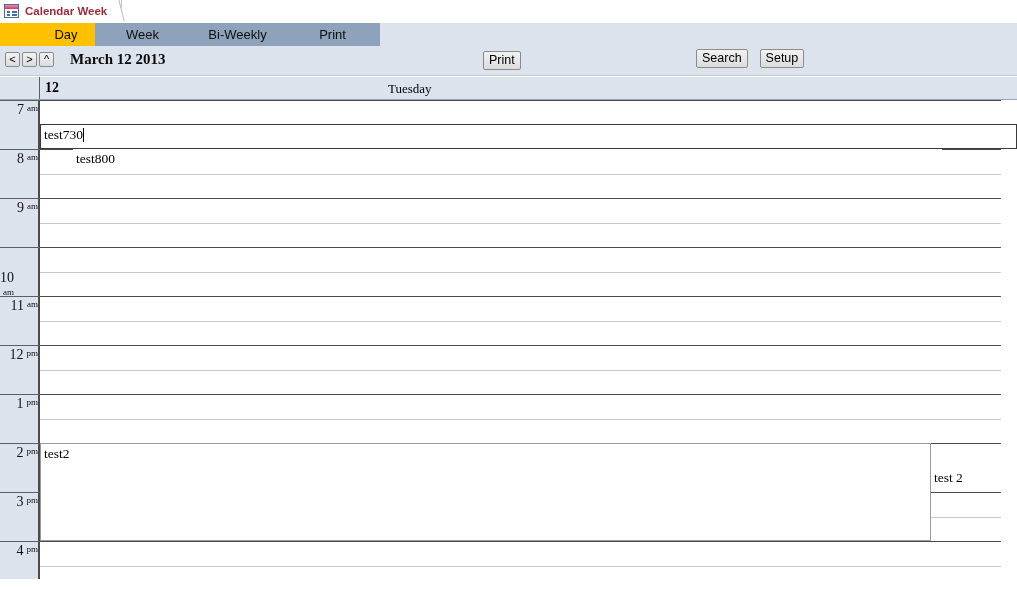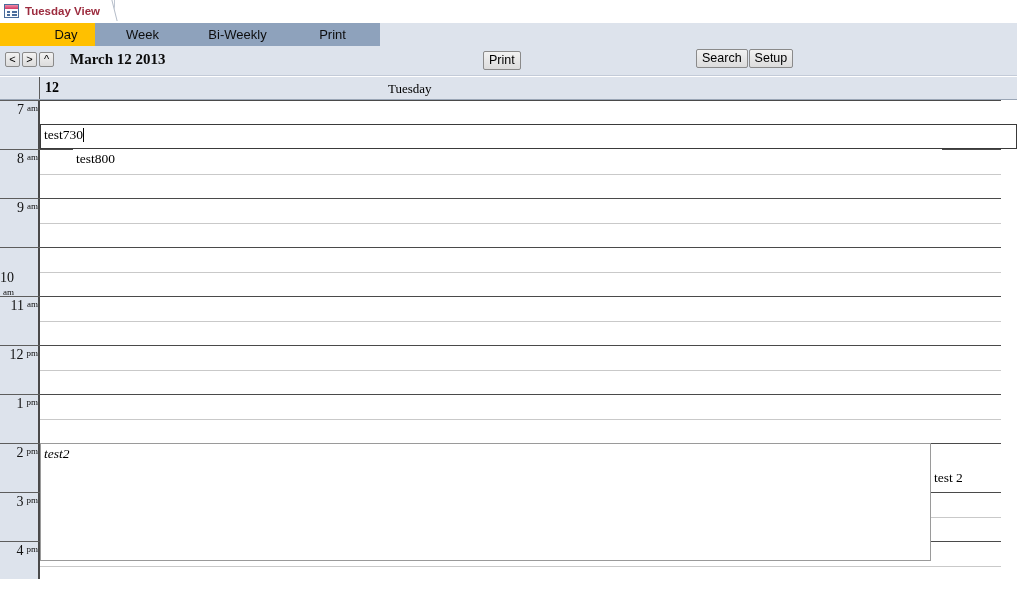--- a/index.html
+++ b/index.html
@@ -128,21 +128,21 @@
     min-width: 15px;
     text-align: center;
     line-height: 13px;
   }
 
   #search-setup {
     position: absolute;
     left: 696px;
     top: 26px;
     display: flex;
-    gap: 1px;
+    gap: 12px;
     z-index: 4;
   }
 
   
   .datebar {
     position: relative;
     height: 29px;
     background: #dde3ec;
     border-bottom: 1px solid #c3cbd8;
   }
@@ -306,21 +306,21 @@
 
 <div class="tabstrip">
   <div class="doc-tab">
     <span class="tab-icon">
       <i class="bar"></i>
         <i class="c1"></i>
         <i class="c2"></i>
         <i class="c3"></i>
         <i class="c4"></i>
     </span>
-    <span class="doc-tab-label">Tuesday View</span>
+    <span class="doc-tab-label">Calendar Week</span>
   </div>
 </div>
 
 <div class="viewbar">
   <div class="vtab active">
     <span>Day</span>
   </div>
   <div class="vtab">
     <span>Week</span>
   </div>
@@ -423,16 +423,16 @@
         <div class="half"></div>
       </div>
       <div class="hour-block" style="top: 392px;">
         <div class="half"></div>
       </div>
       <div class="hour-block" style="top: 441px;">
         <div class="half"></div>
       </div>
       <div class="appt focused" style="left: 0px; top: 24px; width: 977px; height: 25px;"><span>test730</span><span class="caret"></span></div>
       <div class="appt plain" style="left: 0px; top: 49px; width: 869px; height: 24px; margin-left: 33px;"><span>test800</span></div>
-      <div class="appt boxed" style="left: 0px; top: 343px; width: 891px; height: 118px; font-style: italic;"><span>test2</span></div>
+      <div class="appt boxed" style="left: 0px; top: 343px; width: 891px; height: 98px;"><span>test2</span></div>
       <div class="appt plain" style="left: 891px; top: 368px; width: 86px; height: 24px;"><span>test 2</span></div>
     </div>
 </div>
 
 </body></html>

